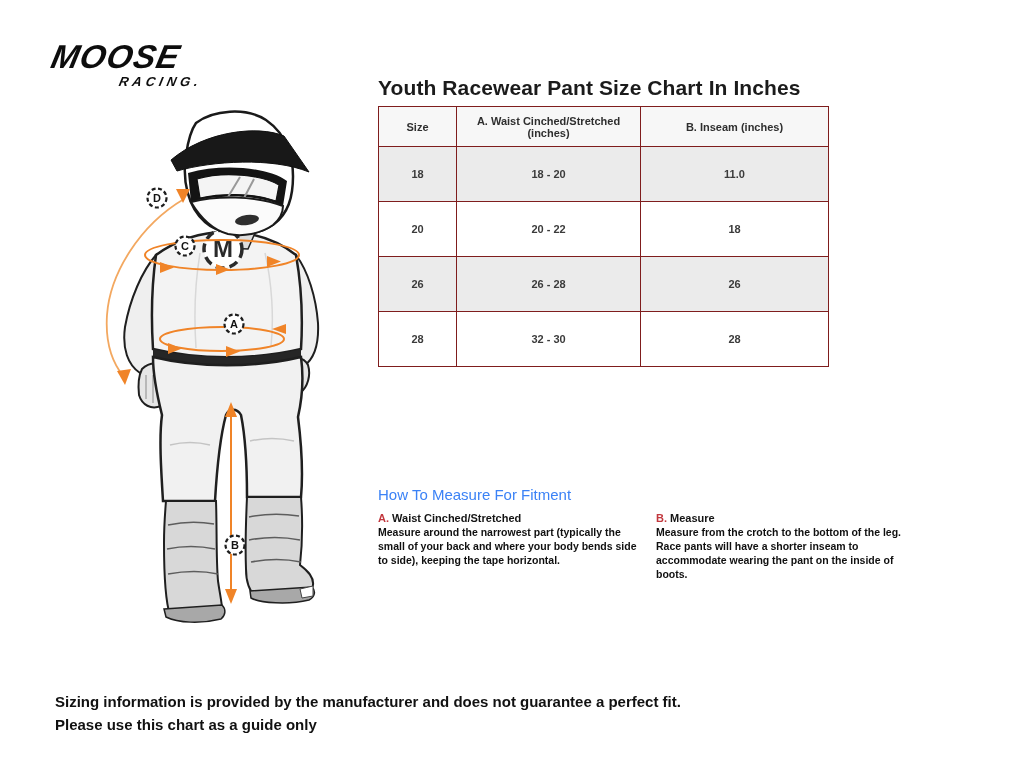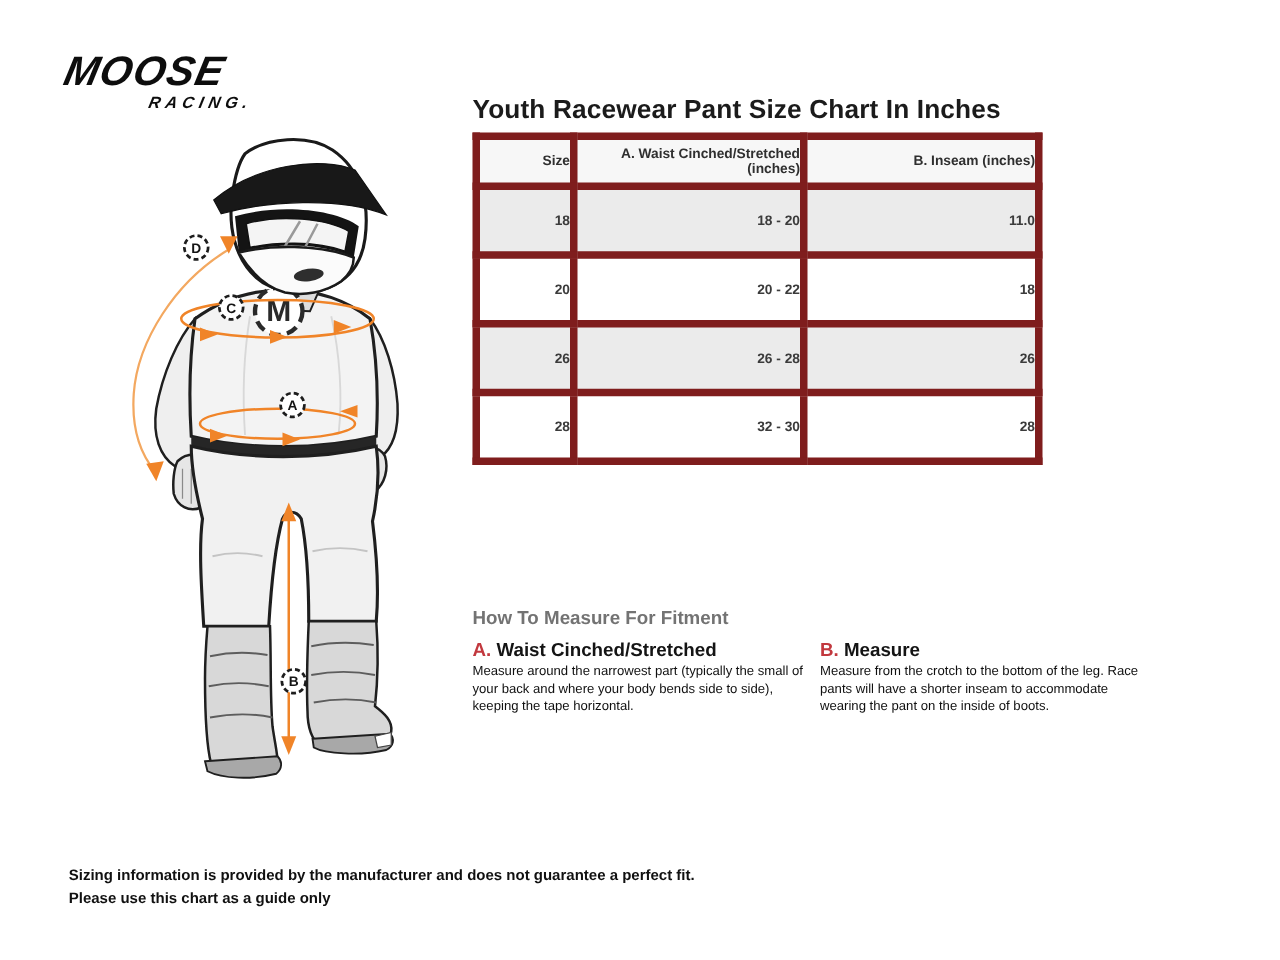--- a/index.html
+++ b/index.html
@@ -22,36 +22,36 @@
   .chart-title {
     position:absolute; left:378px; top:76px; font-size:21px; font-weight:bold;
     color:#1b1b1b; letter-spacing:0.1px;
   }
   
   table.size-table {
     position:absolute; left:378px; top:106px; width:450px;
     border-collapse:collapse; table-layout:fixed; background:#fff;
   }
   table.size-table th, table.size-table td {
-    border:6px solid #7f1d1d; text-align:right; vertical-align:middle;
+    border:1px solid #7f1d1d; text-align:center; vertical-align:middle;
     font-size:11px; font-weight:bold; color:#3b3b3b;
   }
   table.size-table thead th { height:40px; background:#f7f7f7; color:#2f2f2f; }
   table.size-table tbody td { height:55px; }
   table.size-table tbody tr.alt { background:#ebebeb; }
   
   .measure { position:absolute; left:378px; top:486px; width:550px; }
-  .measure-heading { font-size:15px; font-weight:bold; color:#737373; margin-bottom:9px; }
+  .measure-heading { font-size:15px; font-weight:normal; color:#3b82f6; margin-bottom:9px; }
   .measure-cols { display:flex; gap:10px; }
   .measure-col { width:268px; }
-  .measure-sub { font-size:15px; font-weight:bold; color:#141414; }
+  .measure-sub { font-size:11px; font-weight:bold; color:#141414; }
   .measure-letter { color:#c2383e; }
-  .measure-body { font-size:10.5px; line-height:1.33; color:#101010; margin-top:2px; }
-  
-  .footer { position:absolute; left:55px; top:691px; font-size:12px;
+  .measure-body { font-size:10.5px; line-height:1.33; color:#101010; margin-top:2px;font-weight:bold; }
+  
+  .footer { position:absolute; left:55px; top:691px; font-size:15px;
     font-weight:bold; color:#111; line-height:1.5; }
   
   .figure { position:absolute; left:50px; top:103px; }
   .figure text.lbl { font-size:11px; font-weight:bold; fill:#141414; text-anchor:middle; }
   .figure text.brandm { font-size:24px; font-weight:bold; fill:#2a2a2a; text-anchor:middle; }
 </style>
 </head>
 <body>
 
 <div class="page">

